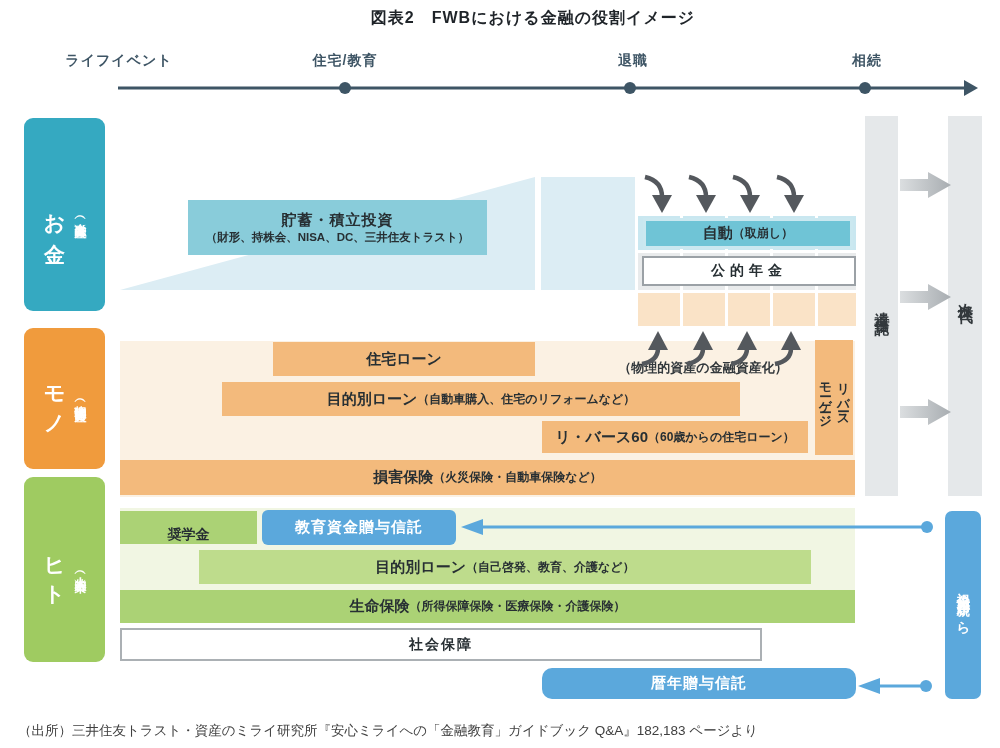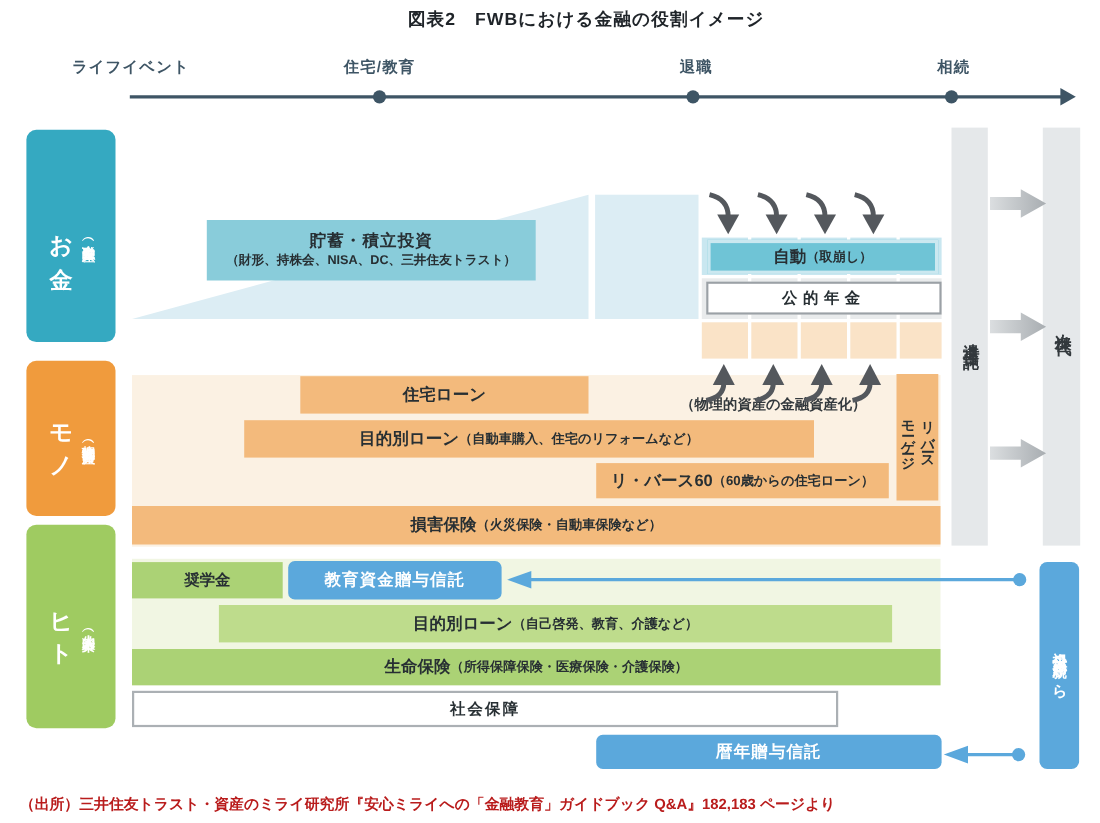--- a/index.html
+++ b/index.html
@@ -54,21 +54,21 @@
 
   .vcolumn{display:flex;align-items:center;justify-content:center;z-index:8;}
   .vcolumn .vtext{writing-mode:vertical-rl;font-size:15px;font-weight:bold;color:#33393d;letter-spacing:3px;}
   .gray-col{background:#E5E8EA;}
   .blue-col{background:#5BA8DC;border-radius:7px;z-index:12;}
   .blue-col .vtext{color:#fff;font-size:13.5px;letter-spacing:2px;}
 
   .rm-box{display:flex;flex-direction:row;align-items:center;justify-content:center;gap:1px;z-index:12;}
   .rm-box span{writing-mode:vertical-rl;font-size:12.5px;font-weight:bold;letter-spacing:1px;}
 
-  .source{left:18px;top:722px;font-size:13.5px;color:#b91c1c;z-index:5;font-weight:bold;}
+  .source{left:18px;top:722px;font-size:13.5px;color:#404040;z-index:5;}
 </style>
 </head>
 <body>
 
 <div class="canvas">
 
   <div class="abs title">図表2　FWBにおける金融の役割イメージ</div>
 
   <div class="abs tl-label" style="left:119px;">ライフイベント</div>
   <div class="abs tl-label" style="left:345px;">住宅/教育</div>
@@ -149,39 +149,39 @@
     <span class="s">（火災保険・自動車保険など）</span>
   </div>
 
   <div class="abs row-label green-bg" style="top:477px;height:185px;">
     <span class="vmain">ヒト</span>
     <span class="vsub">（人的資本）</span>
   </div>
 
   <div class="abs rowbg hito-bg" style="left:120px;top:508px;width:735px;height:115px;"></div>
 
-  <div class="abs box greenbox" style="left:120px;top:511px;width:137px;height:33px;font-weight:bold;">
+  <div class="abs box greenbox" style="left:120px;top:511px;width:137px;height:33px;font-weight:bold;align-items:flex-end;">
     <span style="font-size:14px;font-weight:bold;">奨学金</span>
   </div>
 
   <div class="abs box bluebox" style="left:262px;top:510px;width:194px;height:35px;font-size:15px;font-weight:bold;letter-spacing:1px;">教育資金贈与信託</div>
 
   <div class="abs box greenbox-light" style="left:199px;top:550px;width:612px;height:34px;">
     <span class="m">目的別ローン</span>
     <span class="s">（自己啓発、教育、介護など）</span>
   </div>
 
   <div class="abs box greenbox" style="left:120px;top:590px;width:735px;height:33px;">
     <span class="m">生命保険</span>
     <span class="s">（所得保障保険・医療保険・介護保険）</span>
   </div>
 
   <div class="abs box whitebox social-box" style="left:120px;top:628px;width:642px;height:33px;font-size:14px;font-weight:bold;">社会保障</div>
 
-  <div class="abs box bluebox" style="left:542px;top:668px;width:314px;height:31px;font-size:15px;font-weight:bold;letter-spacing:1px;">暦年贈与信託</div>
+  <div class="abs box bluebox" style="left:542px;top:668px;width:314px;height:31px;font-size:15px;font-weight:bold;letter-spacing:1px;border-radius:10px;">暦年贈与信託</div>
 
   <div class="abs vcolumn gray-col" style="left:865px;top:116px;width:33px;height:380px;">
     <span class="vtext">遺言信託</span>
   </div>
   <div class="abs vcolumn gray-col" style="left:948px;top:116px;width:34px;height:380px;">
     <span class="vtext">次世代へ</span>
   </div>
   <div class="abs vcolumn blue-col" style="left:945px;top:511px;width:36px;height:188px;">
     <span class="vtext">祖父母・両親から</span>
   </div>

